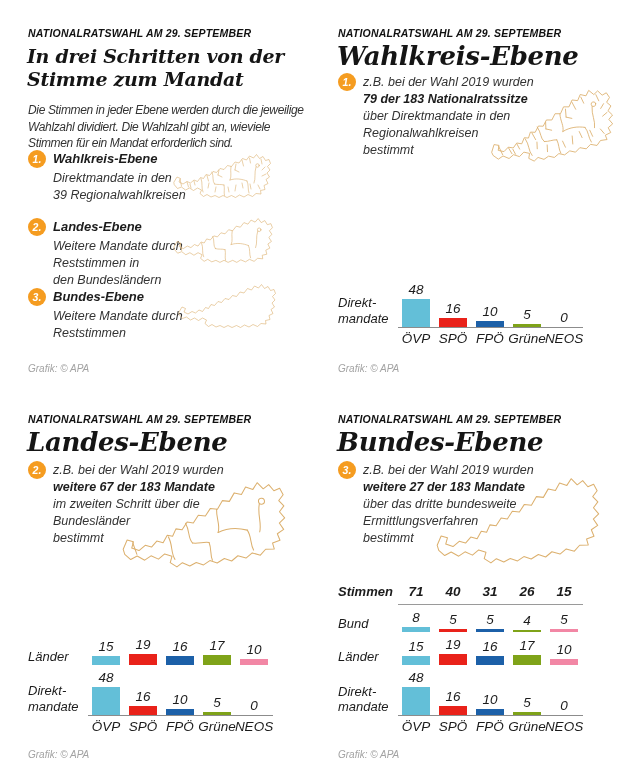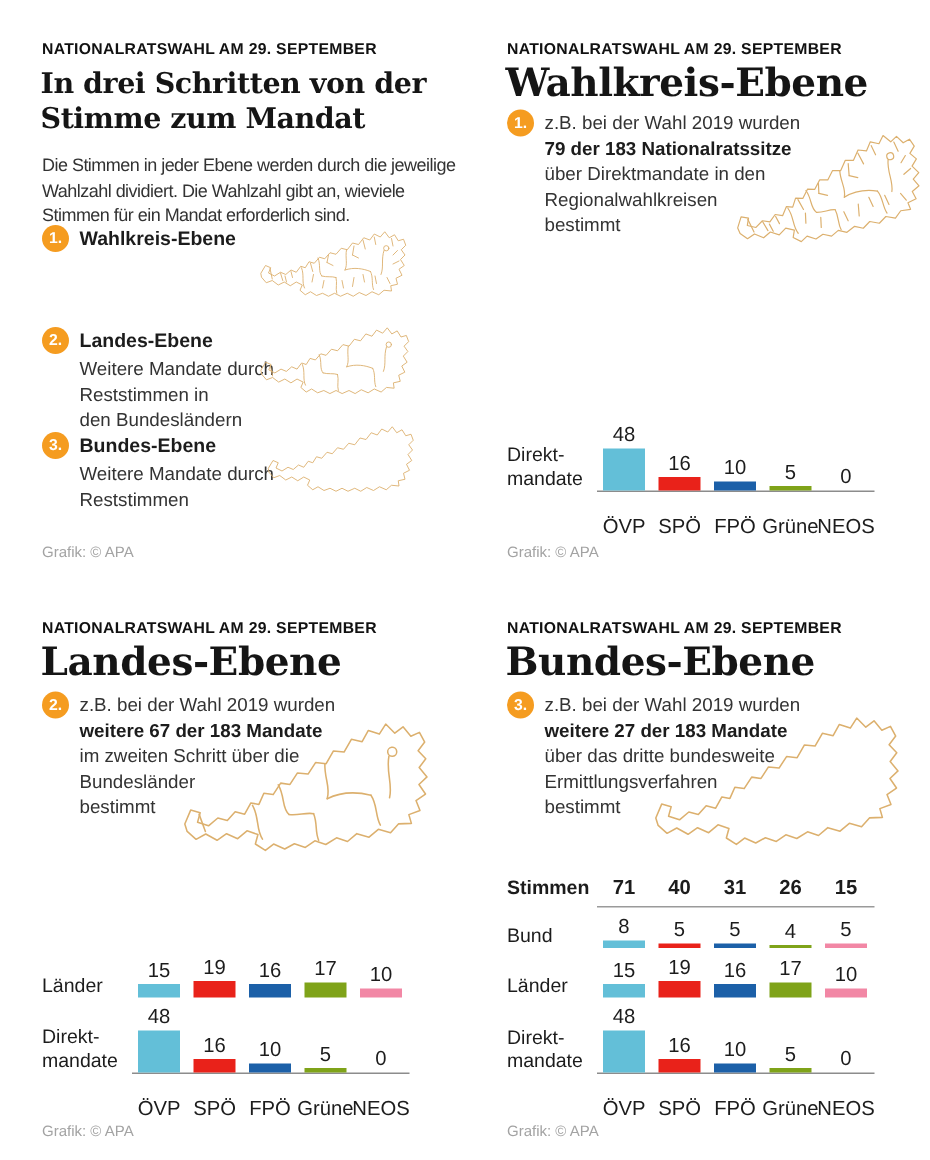--- a/index.html
+++ b/index.html
@@ -1,17 +1,17 @@
 <!DOCTYPE html>
 <html style="--accent: #F59C20; --map-line: #DCB06E;"><head>
 <meta charset="utf-8">
 <style>
   html,body{margin:0;padding:0;background:#ffffff;}
   body{font-family:"Liberation Sans",sans-serif;color:#1c1c1c;}
-  .canvas{position:relative;width:620px;height:773px;background:#fff;overflow:hidden;}
+  .canvas{position:relative;width:620px;height:773px;background:#fff;overflow:hidden;font-style:italic;}
   .quad{position:absolute;width:310px;height:387px;}
   #q-tl{left:0;top:0;} #q-tr{left:310px;top:0;} #q-bl{left:0;top:386px;} #q-br{left:310px;top:386px;}
 
   .kicker{position:absolute;left:28px;top:27px;font-size:10.5px;font-weight:bold;letter-spacing:.2px;color:#111;white-space:nowrap;}
   .title{position:absolute;left:27px;top:41px;margin:0;font-family:"DejaVu Serif",serif;font-weight:600;
          font-size:26px;line-height:1.22;letter-spacing:-.3px;color:#151515;white-space:pre-line;}
   #q-tl .title{font-size:19px;top:45px;}
   .lead{position:absolute;left:28px;top:102px;margin:0;font-size:12px;letter-spacing:-.35px;line-height:1.38;color:#333;white-space:pre-line;}
 
   .step{position:absolute;left:28px;display:flex;gap:7px;}
@@ -31,21 +31,21 @@
   .row-label{width:64px;font-size:13px;line-height:1.18;color:#1c1c1c;white-space:pre-line;padding-bottom:1px;}
   .bars{display:flex;align-items:flex-end;}
   .colw{width:28px;margin-right:9px;display:flex;flex-direction:column;align-items:center;}
   .colw:last-child{margin-right:0;}
   .val{font-size:13.5px;line-height:15px;color:#1c1c1c;margin-bottom:2px;}
   .bar{width:28px;}
   .row-totals .row-label{font-weight:bold;padding-bottom:6px;}
   .row-totals .val{font-weight:bold;margin-bottom:0;}
   .row-totals .bars{border-bottom:1px solid #9a9a9a;padding-bottom:5px;margin-left:-4px;padding-left:4px;padding-right:5px;}
   .axis{border-top:1px solid #8c8c8c;margin-left:60px;width:185px;height:0;}
-  .cats{display:flex;margin-left:64px;margin-top:15px;}
+  .cats{display:flex;margin-left:64px;margin-top:3px;}
   .cat{width:28px;margin-right:9px;display:flex;justify-content:center;font-size:13.5px;color:#1c1c1c;white-space:nowrap;}
   .cat:last-child{margin-right:0;}
   .credit{position:absolute;left:28px;bottom:13px;font-size:10px;color:#a3a3a3;}
 </style>
 </head>
 <body>
 
 <div class="canvas">
 
   <svg width="0" height="0" style="position:absolute" aria-hidden="true">
@@ -93,20 +93,22 @@
     <h1 class="title">In drei Schritten von der
 Stimme zum Mandat</h1>
     <p class="lead">Die Stimmen in jeder Ebene werden durch die jeweilige
 Wahlzahl dividiert. Die Wahlzahl gibt an, wieviele
 Stimmen für ein Mandat erforderlich sind.</p>
 
     <div class="step" style="top:150px">
       <div class="step-badge">1.</div>
       <div class="step-body">
         <div class="step-label">Wahlkreis-Ebene</div>
+        <div class="step-text">Direktmandate in den
+39 Regionalwahlkreisen</div>
       </div>
     </div>
     <div class="map" style="left:172px;top:152px">
       <svg class="at" width="100" height="52" viewBox="0 0 200 104">
           <use href="#at-outline"></use>
           <use href="#at-states"></use>
           <use href="#at-districts"></use>
         </svg>
     </div>
 

